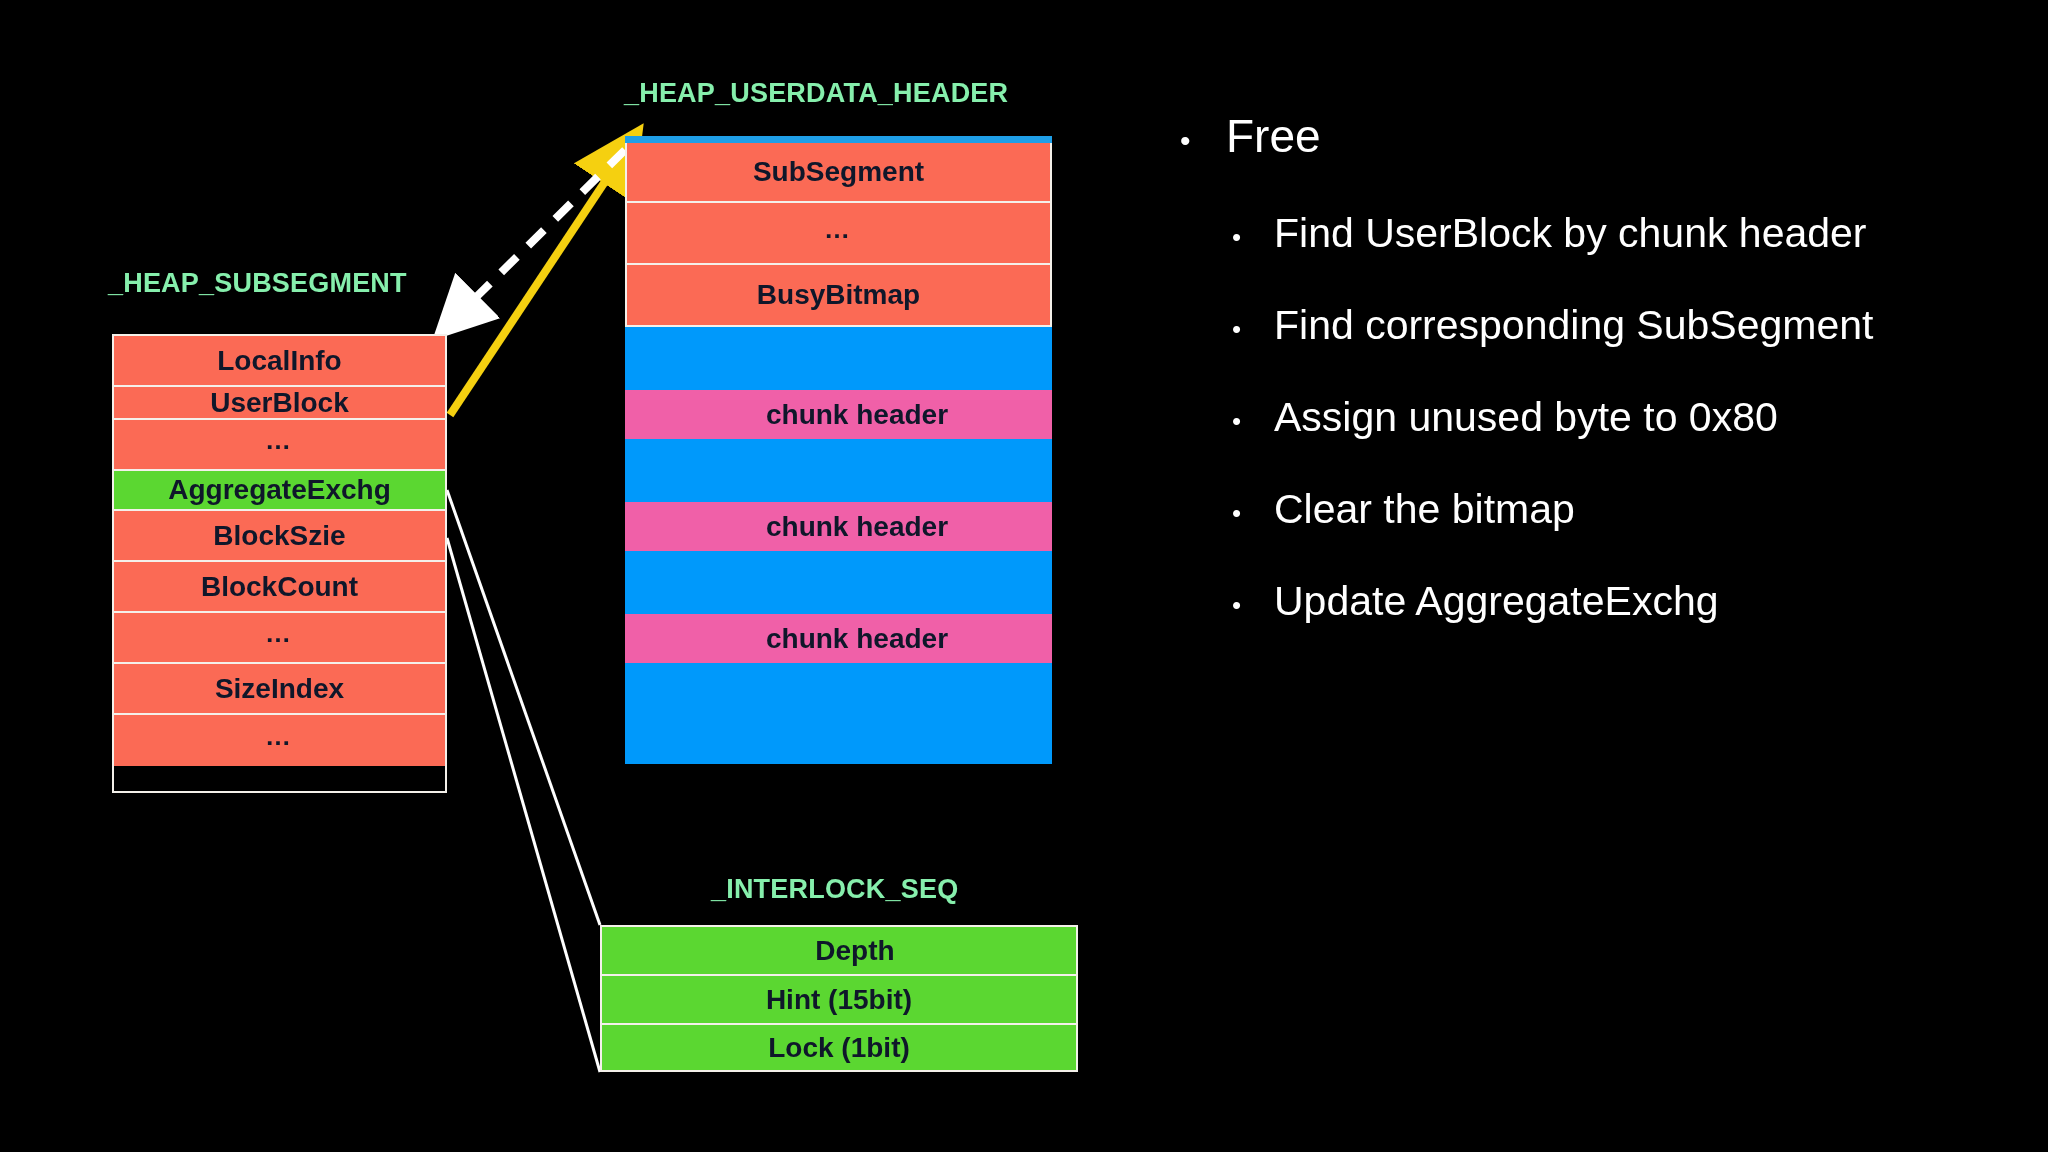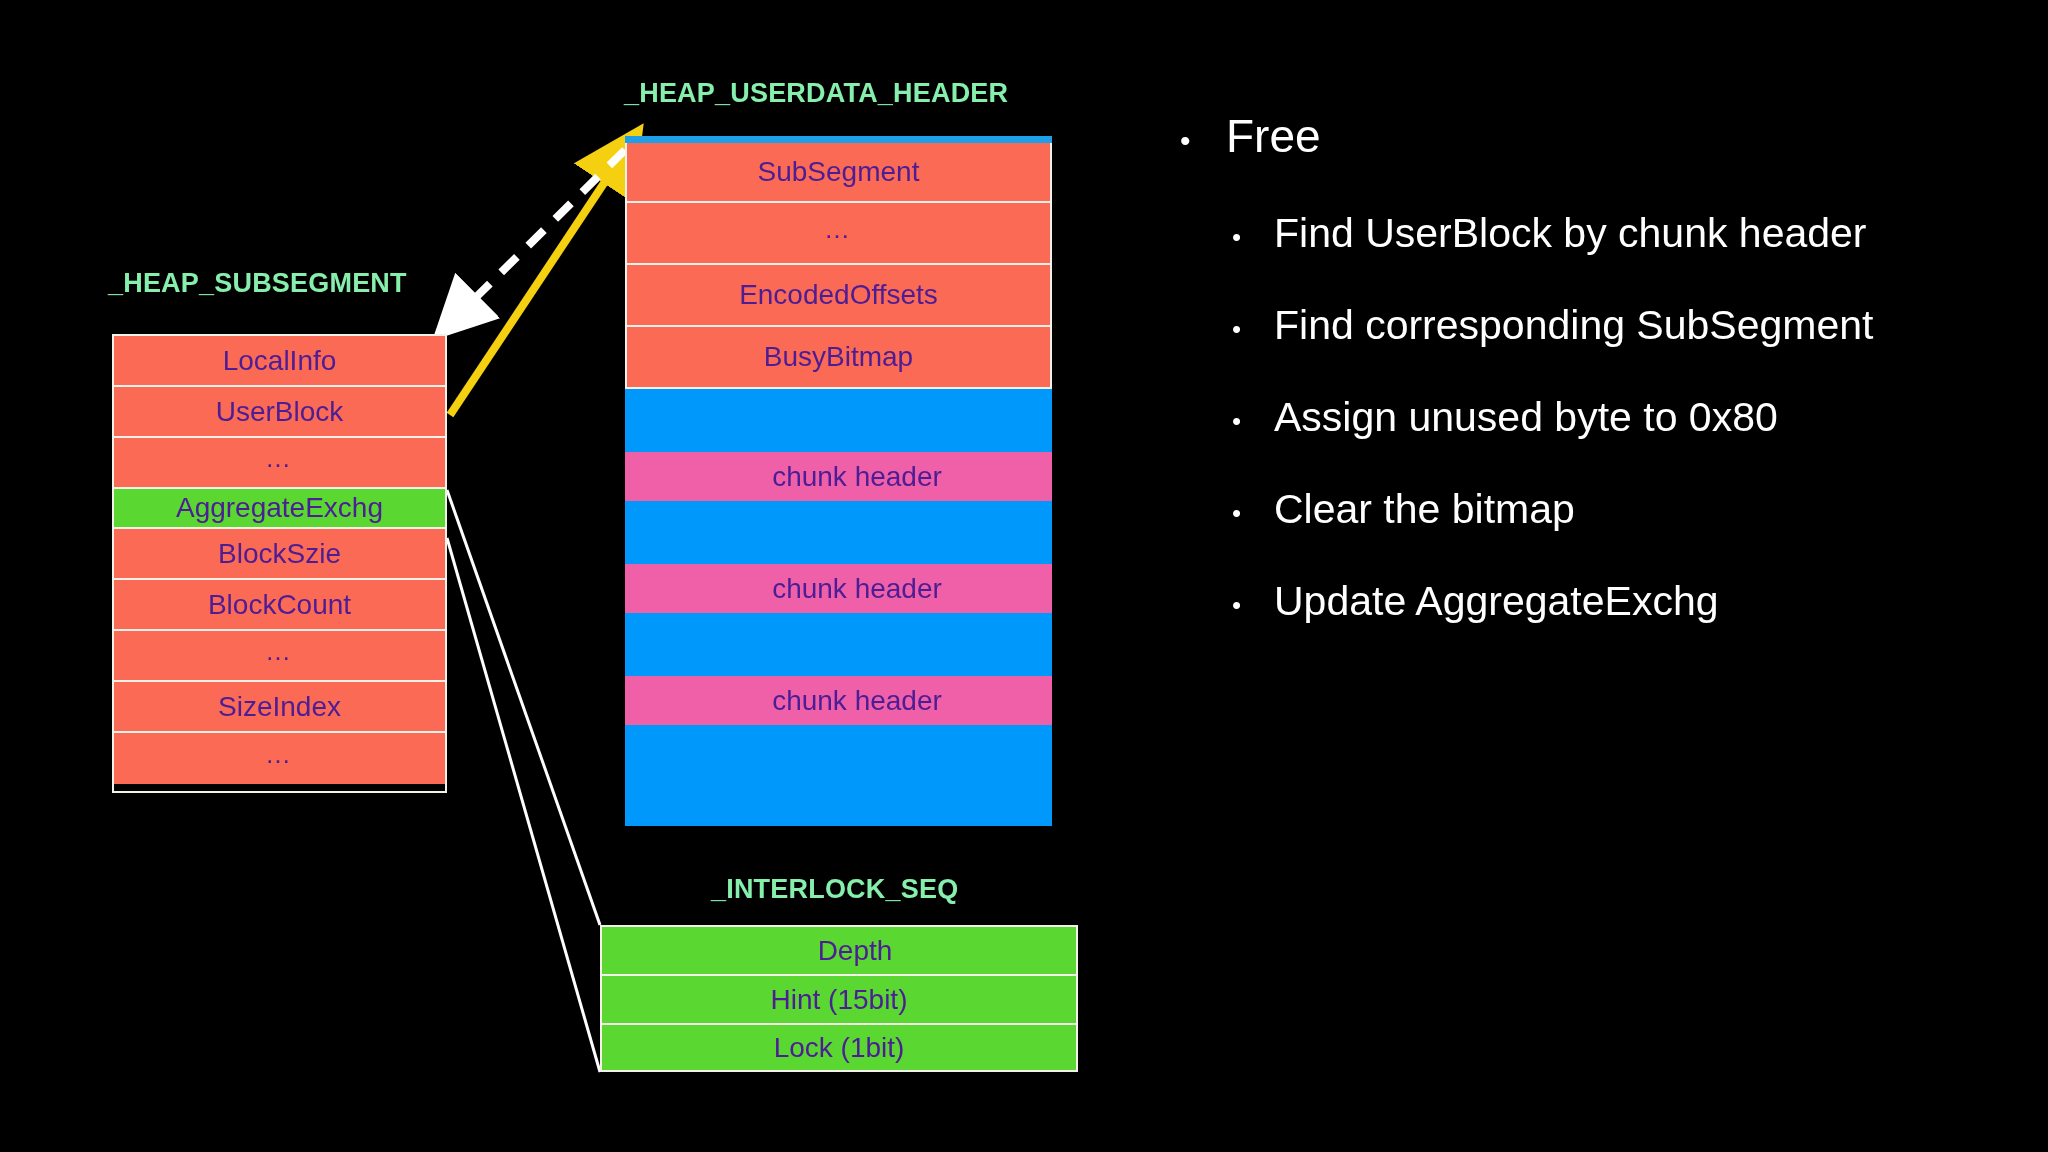--- a/index.html
+++ b/index.html
@@ -51,25 +51,26 @@
     display: flex;
     flex-direction: column;
   }
 
   .row {
     box-sizing: border-box;
     display: flex;
     align-items: center;
     justify-content: center;
     font-size: 28px;
-    color: #4c1d95;
+    color: #0f172a;
     text-align: center;
     border-bottom: 2px solid #f4f0ea;
     overflow: hidden;
     white-space: nowrap;
+    font-weight: bold;
   }
   .row:last-child { border-bottom: none; }
 
   .row.red    { background: #fb6a55; }
   .row.green  { background: #5bd731; }
   .row.blue   { background: #0099fb; }
   .row.pink   { background: #f060a8; padding-left: 37px; }
   .row.thinblue { background: #1f9fe8; }
 
   
@@ -152,21 +153,21 @@
     <line x1="447" y1="490" x2="600" y2="925" stroke="#ffffff" stroke-width="3"></line>
     <line x1="447" y1="538" x2="600" y2="1072" stroke="#ffffff" stroke-width="3"></line>
   </svg>
 
   <div class="struct-title" style="left:108px; top:268px;">_HEAP_SUBSEGMENT</div>
 
   <div class="struct-box" id="subsegment-box" style="left:112px; top:334px; width:335px; height:459px;">
       <div class="row red" style="height: 51px; justify-content: center;">
         <span>LocalInfo</span>
       </div>
-      <div class="row red" style="height: 51px;">
+      <div class="row red" style="height: 33px;">
         <span>UserBlock</span>
       </div>
       <div class="row red ellipsis" style="height: 51px;">
         <span>…</span>
       </div>
       <div class="row green" style="height: 40px;">
         <span>AggregateExchg</span>
       </div>
       <div class="row red" style="height: 51px;">
         <span>BlockSzie</span>
@@ -188,23 +189,20 @@
   <div class="struct-title" style="left:624px; top:78px;">_HEAP_USERDATA_HEADER</div>
 
   <div class="struct-box" id="userdata-box" style="left:625px; top:136px; width:427px; height:710px; border:none;">
       <div class="row thinblue noline" style="height: 7px;"></div>
       <div class="row red" style="height: 60px; border-left: 2px solid rgb(244, 240, 234); border-right: 2px solid rgb(244, 240, 234); border-top: none; border-bottom: 2px solid rgb(244, 240, 234);">
         <span>SubSegment</span>
       </div>
       <div class="row red ellipsis" style="height: 62px; border-left: 2px solid rgb(244, 240, 234); border-right: 2px solid rgb(244, 240, 234); border-bottom: 2px solid rgb(244, 240, 234);">
         <span>…</span>
       </div>
-      <div class="row red" style="height: 62px; border-left: 2px solid rgb(244, 240, 234); border-right: 2px solid rgb(244, 240, 234); border-bottom: 2px solid rgb(244, 240, 234);">
-        <span>EncodedOffsets</span>
-      </div>
       <div class="row red noline" style="height: 62px; border-left: 2px solid rgb(244, 240, 234); border-right: 2px solid rgb(244, 240, 234); border-bottom: 2px solid rgb(244, 240, 234); justify-content: center;">
         <span>BusyBitmap</span>
       </div>
       <div class="row blue noline" style="height: 63px;"></div>
       <div class="row pink noline" style="height: 49px;">
         <span>chunk header</span>
       </div>
       <div class="row blue noline" style="height: 63px;"></div>
       <div class="row pink noline" style="height: 49px;">
         <span>chunk header</span>

